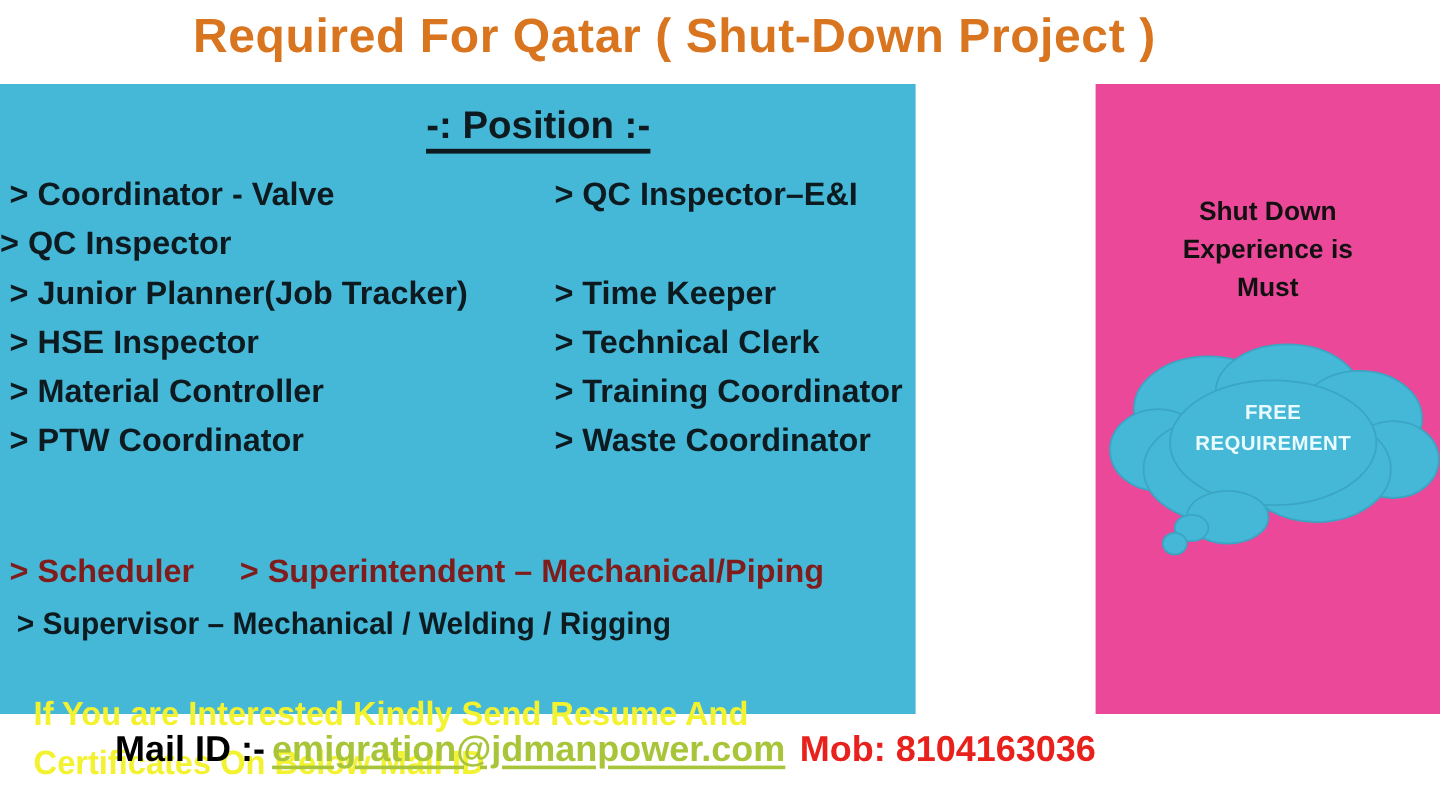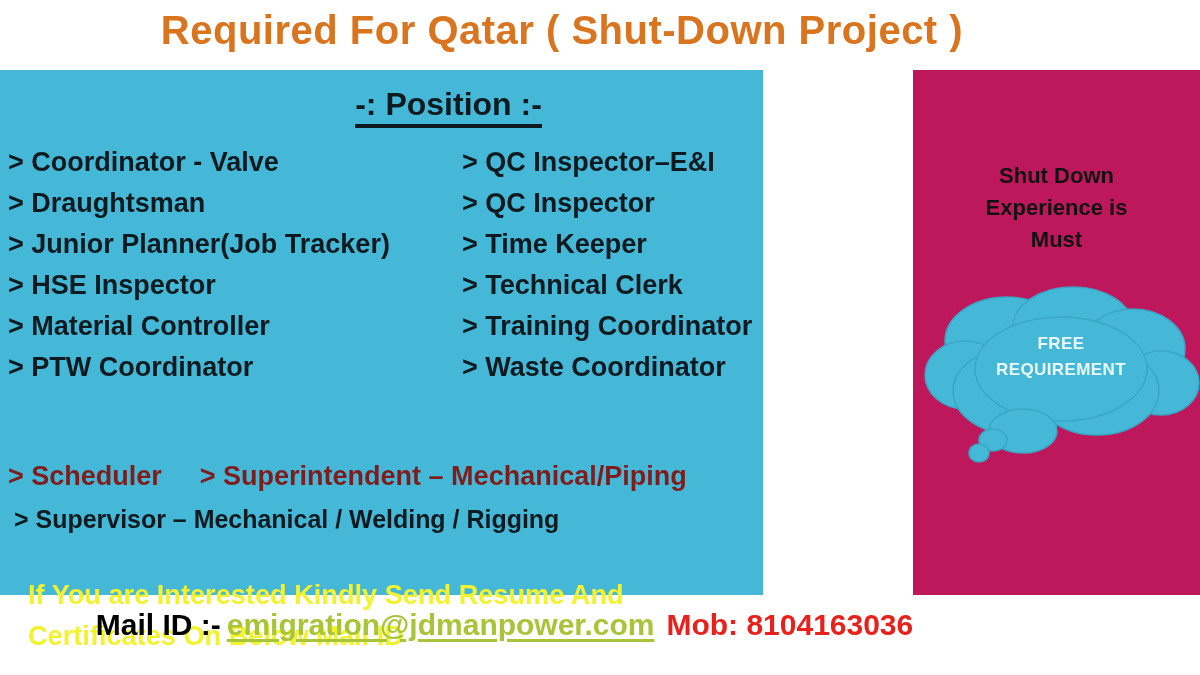--- a/index.html
+++ b/index.html
@@ -124,21 +124,21 @@
   }
   #cta-block div { white-space: nowrap; }
 
   
   #notice-panel {
     position: absolute;
     left: 913px;
     top: 70px;
     width: 287px;
     height: 525px;
-    background: #be185d;
+    background: #ec4899;
   }
 
   #notice-text {
     position: absolute;
     left: 0;
     top: 90px;
     width: 287px;
     text-align: center;
     font-size: 22px;
     font-weight: bold;
@@ -203,21 +203,20 @@
   <div id="positions-heading"><span class="ul">-: Position :-</span></div>
 
   <div id="positions-grid">
 
     <div class="pos-row">
       <div class="pos-col-left"><span class="pos-item">&gt; Coordinator - Valve</span></div>
       <div class="pos-col-right"><span class="pos-item">&gt; QC Inspector–E&amp;I</span></div>
     </div>
 
     <div class="pos-row">
-      <div class="pos-col-left"><span class="pos-item">&gt; Draughtsman</span></div>
       <div class="pos-col-right"><span class="pos-item">&gt;  QC Inspector</span></div>
     </div>
 
     <div class="pos-row">
       <div class="pos-col-left"><span class="pos-item">&gt; Junior Planner(Job Tracker)</span></div>
       <div class="pos-col-right"><span class="pos-item">&gt; Time Keeper</span></div>
     </div>
 
     <div class="pos-row">
       <div class="pos-col-left"><span class="pos-item">&gt; HSE Inspector</span></div>

